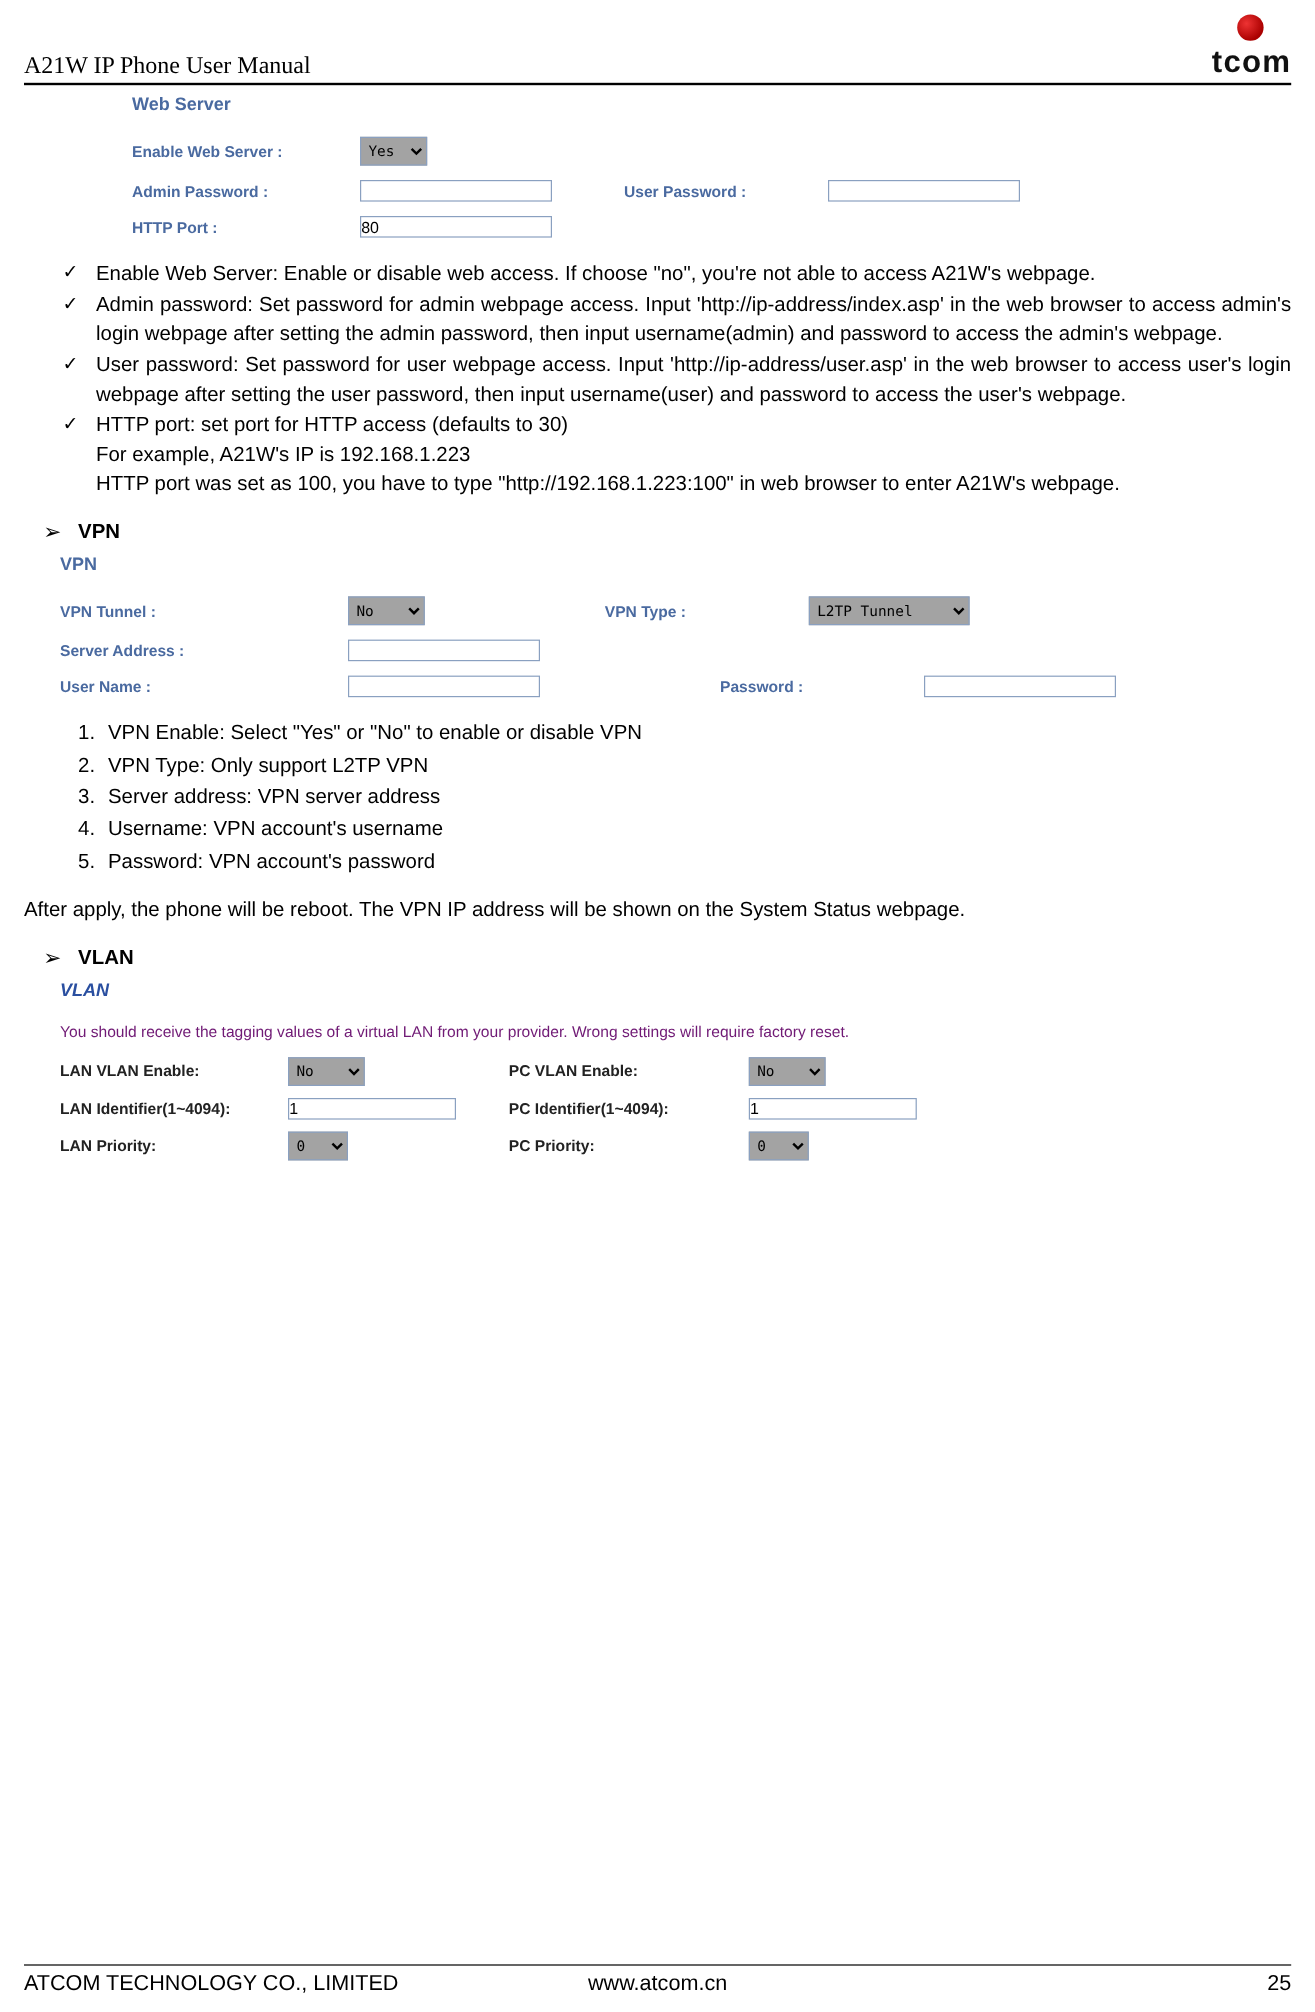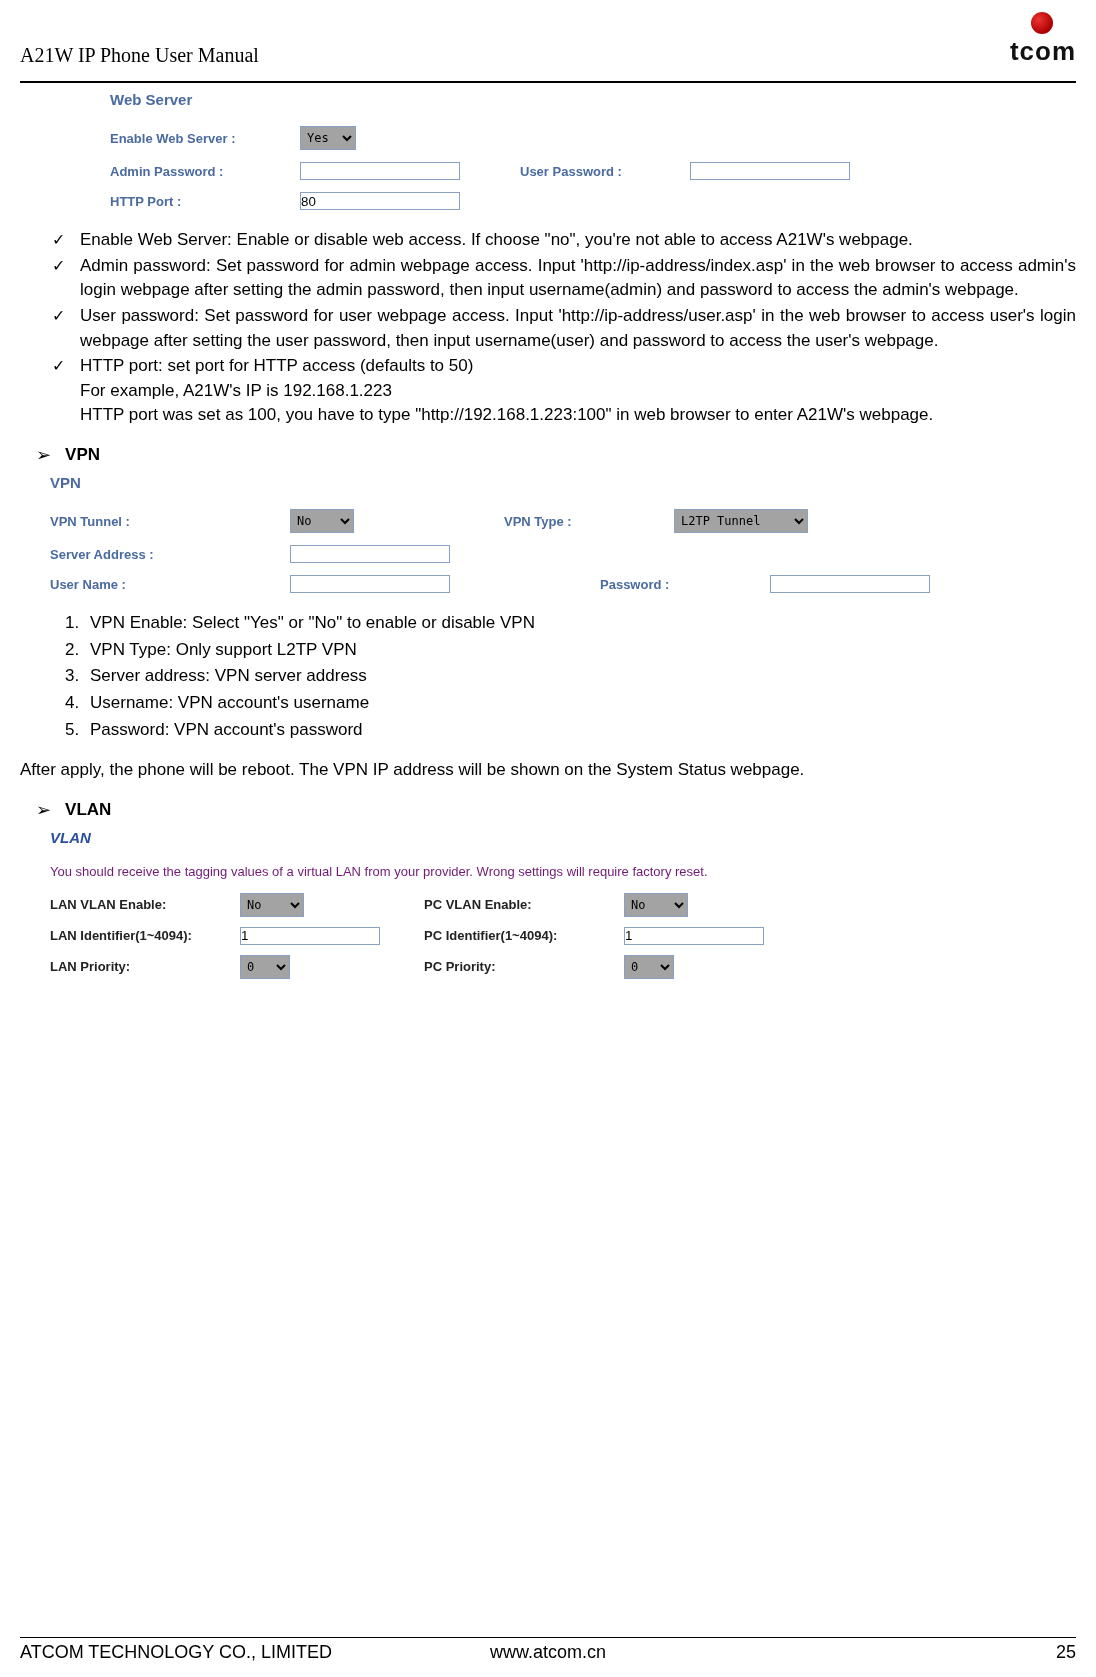--- a/index.html
+++ b/index.html
@@ -2,21 +2,21 @@
 <html><head>
 <meta charset="utf-8">
 <style>
   * { box-sizing: border-box; margin: 0; padding: 0; }
   html, body { width: 1096px; background: #fff; font-family: Verdana, Arial, sans-serif; color: #000; }
   body { padding: 0; }
 
   .page { width: 1096px; min-height: 1677px; position: relative; padding: 12px 20px 60px 20px; }
 
   
-  .hdr { display: flex; align-items: flex-end; justify-content: space-between; border-bottom: 2px solid #000; padding-bottom: 14px; }
+  .hdr { display: flex; align-items: flex-end; justify-content: space-between; border-bottom: 2px solid #000; padding-bottom: 2px; }
   .hdr-left { font-family: "Times New Roman", serif; font-size: 20px; }
   .logo { display: flex; align-items: center; gap: 2px; font-weight: 700; flex-direction: column; }
   .logo-dot { width: 22px; height: 22px; border-radius: 50%; background: radial-gradient(circle at 35% 35%, #e33, #a00 70%); display:inline-block; margin-right:1px; }
   .logo-text { font-size: 26px; letter-spacing: 1px; color:#111; font-family: Arial, sans-serif; }
 
   
   .form-panel { margin: 8px 0 18px 90px; }
   .panel-title { color:#4a6aa0; font-weight:700; font-size:15px; margin: 6px 0 18px 0; font-family: Arial, sans-serif; }
   .panel-note-red { color:#701a75; font-size:13px; margin: 8px 0 14px 0; font-family: Arial, sans-serif; }
 
@@ -89,21 +89,21 @@
       <div class="form-label">HTTP Port :</div>
       <input class="form-input" type="text" value="80" style="">
     </div>
   </div>
 
   <ul class="check body-text">
     <li>Enable Web Server: Enable or disable web access. If choose "no", you're not able to access A21W's webpage.</li>
     <li>Admin password: Set password for admin webpage access. Input 'http://ip-address/index.asp' in the web browser to access admin's login webpage after setting the admin password, then input username(admin) and password to access the admin's webpage.</li>
     <li>User password: Set password for user webpage access. Input 'http://ip-address/user.asp' in the web browser to access user's login webpage after setting the user password, then input username(user) and password to access the user's webpage.</li>
     <li>
-      <span>HTTP port: set port for HTTP access (defaults to 50)</span><br>
+      <span>HTTP port: set port for HTTP access (defaults to 30)</span><br>
       <span>For example, A21W's IP is 192.168.1.223</span><br>
       <span>HTTP port was set as 100, you have to type "http://192.168.1.223:100" in web browser to enter A21W's webpage.</span>
     </li>
   </ul>
 
   <div class="arrow-head">
     <span class="arrow">➢</span>
     <span class="arrow-label">VPN</span>
   </div>
 

